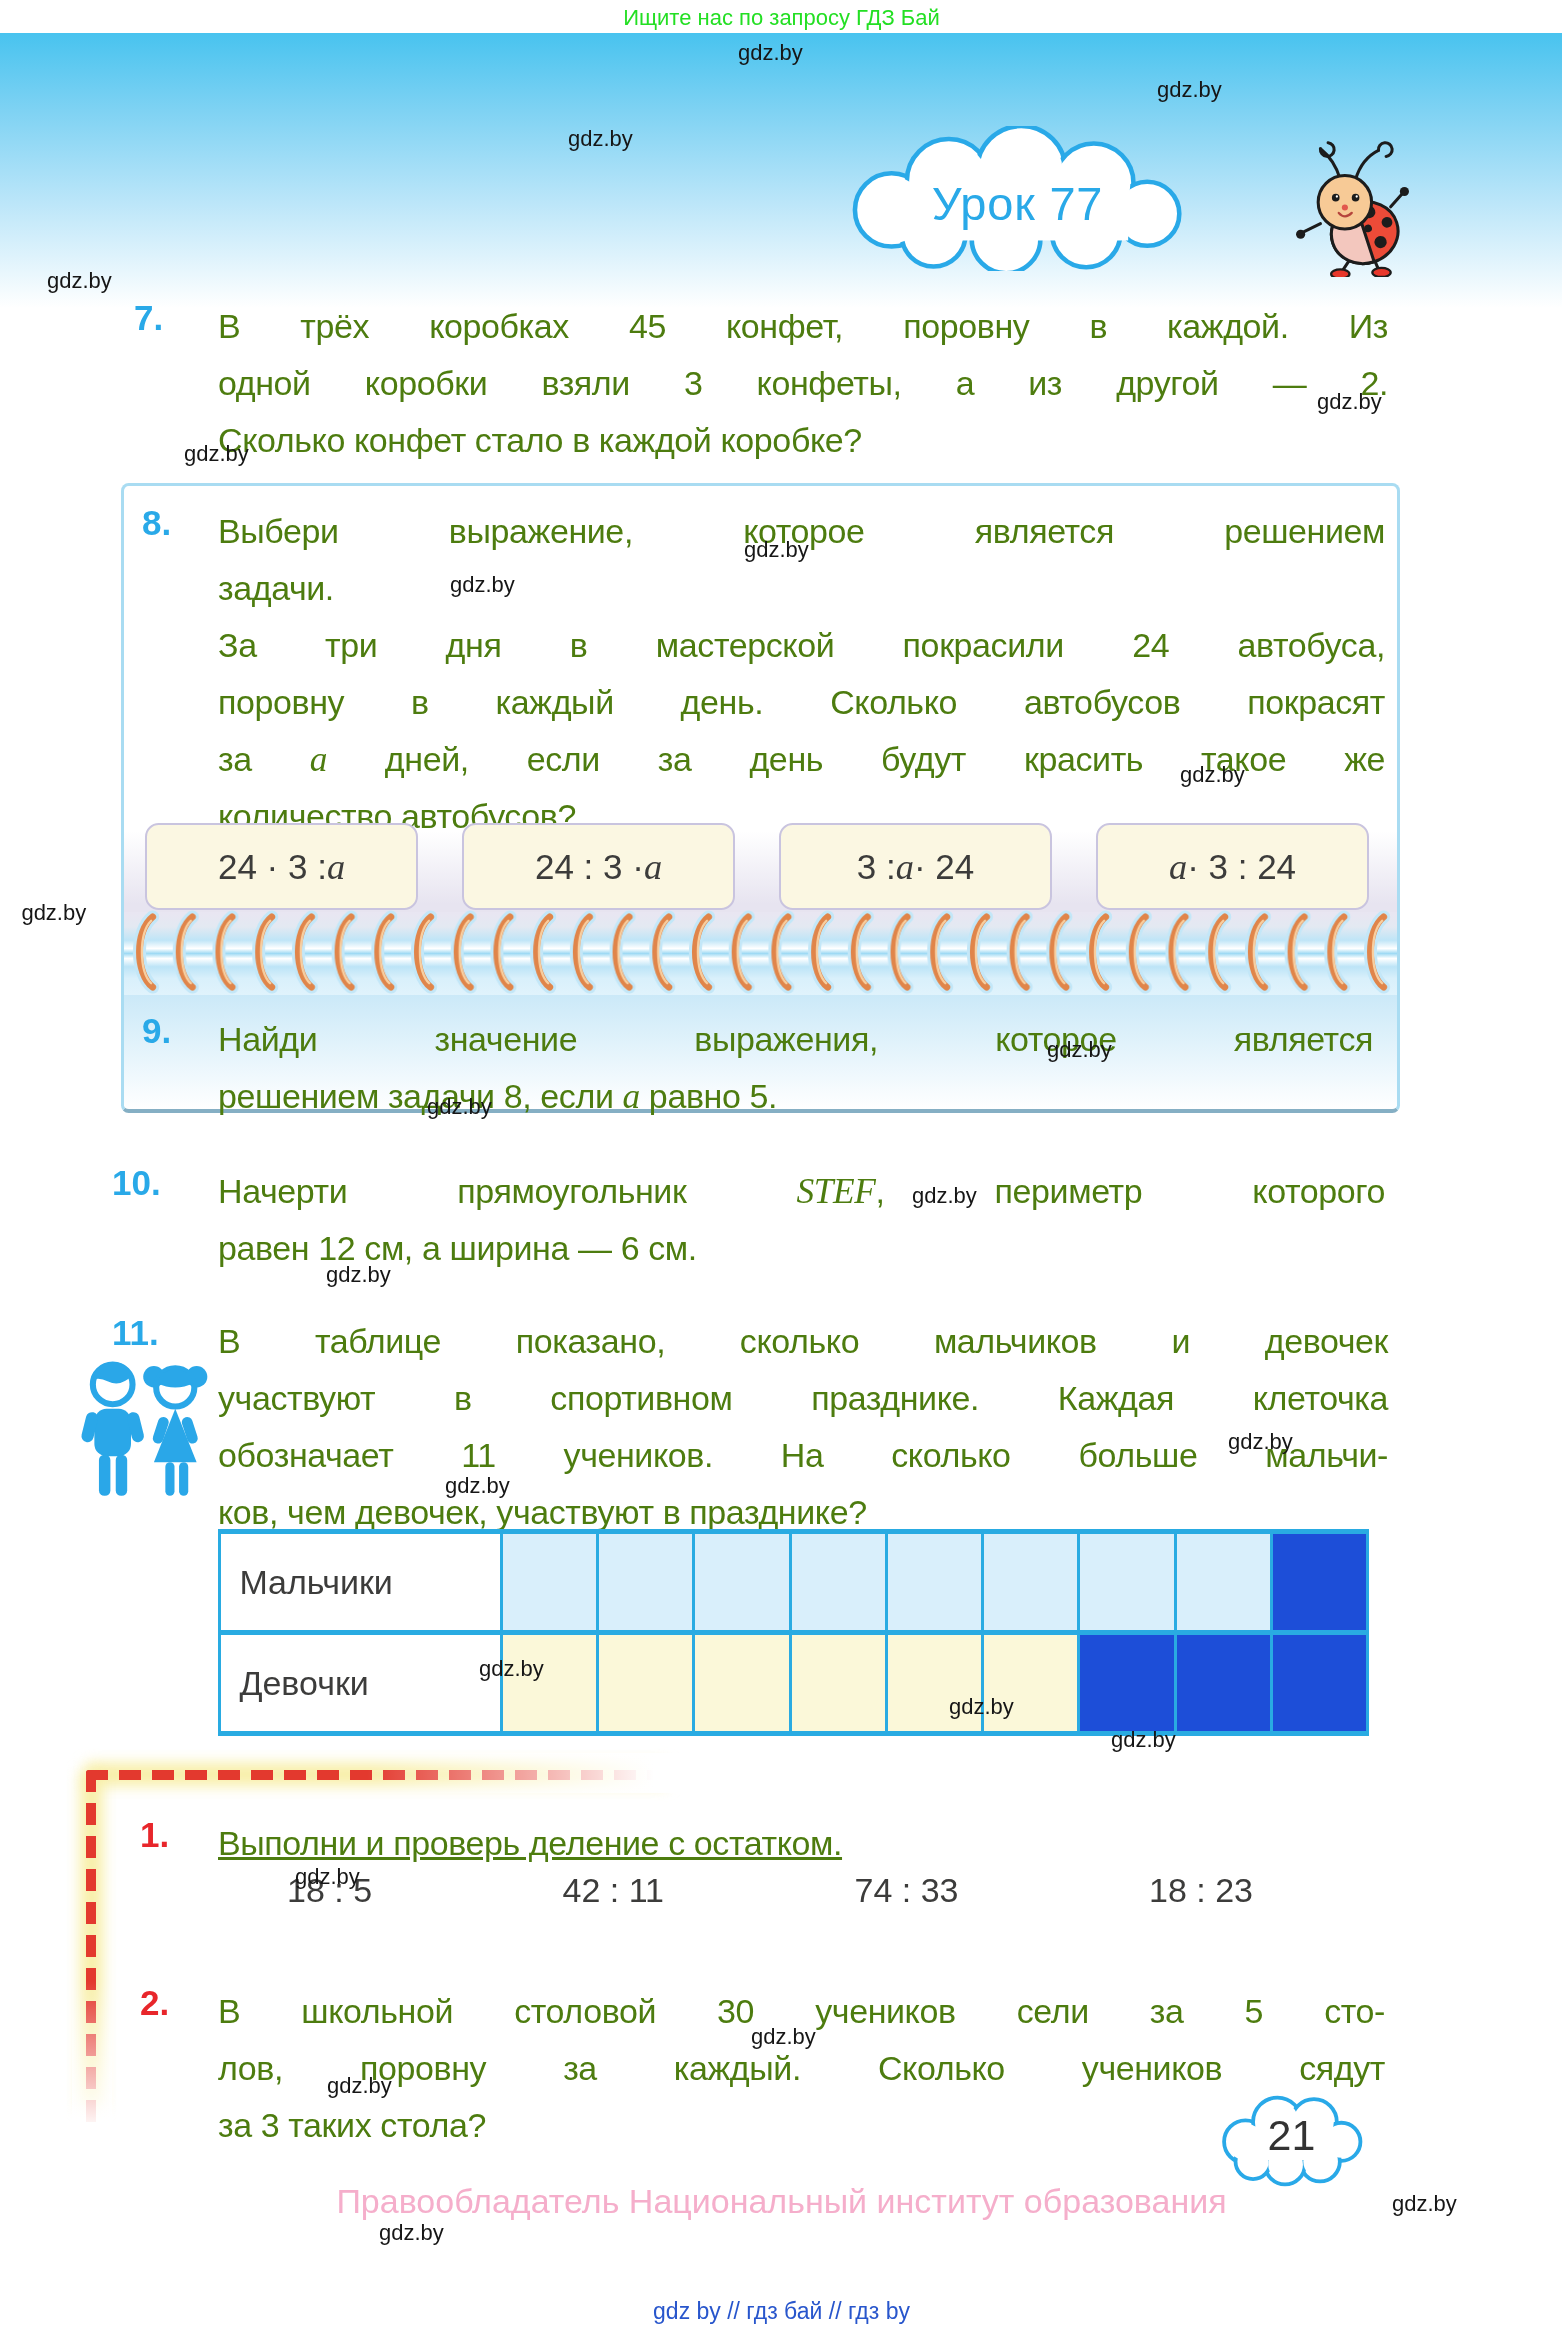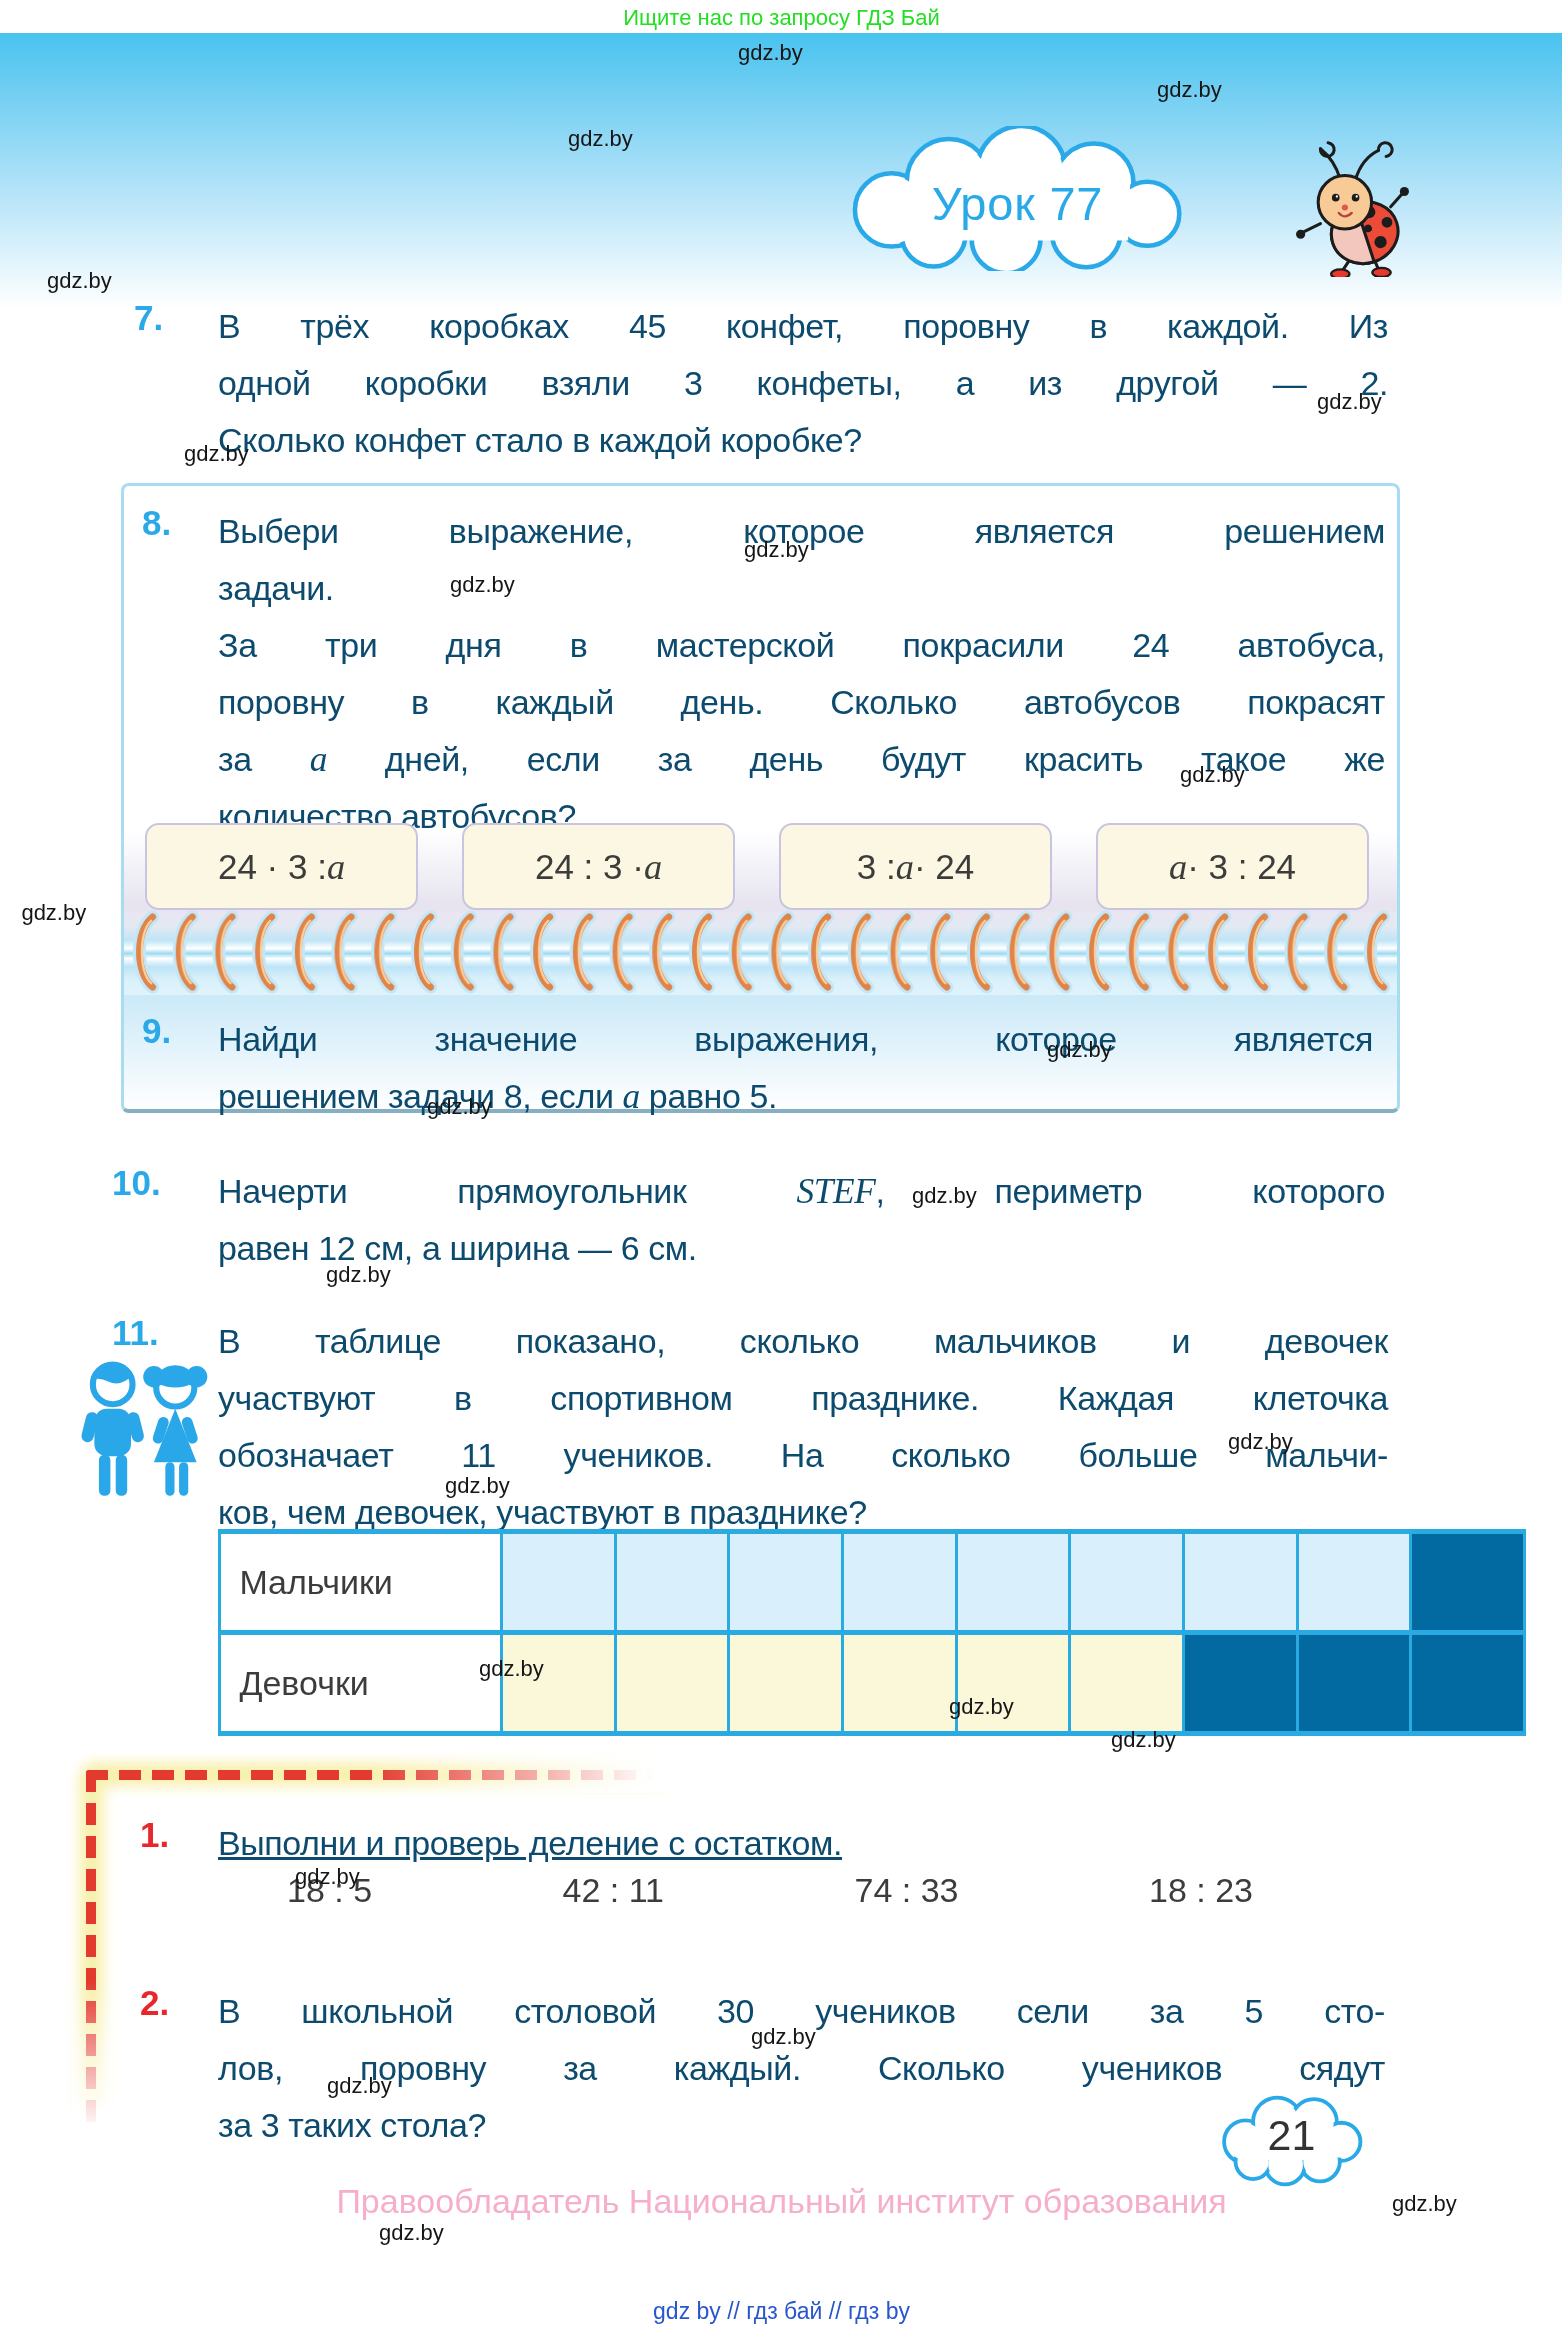--- a/index.html
+++ b/index.html
@@ -20,21 +20,21 @@
   
   .cloud-svg{position:absolute;z-index:4;}
   #lesson-cloud-text{position:absolute;left:834px;top:176px;width:367px;text-align:center;
     font-size:47px;color:#29A9E8;z-index:5;font-weight:500;letter-spacing:0.8px;}
   #page-cloud-text{position:absolute;left:1213px;top:2111px;width:157px;text-align:center;
     font-size:43px;color:#333;z-index:5;}
 
   
   .pnum{position:absolute;font-size:35px;font-weight:bold;color:#29A9E8;z-index:5;}
   .pnum.red{color:#E8262B;}
-  .ptext{position:absolute;font-size:34px;line-height:57px;color:#0c4a6e;letter-spacing:-0.4px;z-index:5;}
+  .ptext{position:absolute;font-size:34px;line-height:57px;color:#4d7c0f;letter-spacing:-0.4px;z-index:5;}
   .ptext .ln{text-align:justify;text-align-last:justify;}
   .ptext .ln:last-child{text-align-last:left;}
   .mvar{font-family:"Liberation Serif",serif;font-style:italic;font-size:1.04em;}
 
   
   #box8{left:121px;top:483px;width:1273px;height:623px;background:#fff;
     border:3.1px solid #A9DCF2;border-bottom:4.6px solid #85AFC4;border-radius:7.7px;z-index:1;}
   #lav-fade{left:124px;top:831px;width:1273px;height:81px;
     background:linear-gradient(rgba(231,228,240,0), #E7E4F0 90%);z-index:2;}
   #spiral-stripes{left:124px;top:912px;width:1273px;height:83px;z-index:2;
@@ -47,21 +47,21 @@
   
   #options{left:145px;top:823px;width:1224px;height:64px;display:flex;
     justify-content:space-between;z-index:5;}
   .card{width:269px;height:83px;background:#FBF7E2;border:2.3px solid #C9C4DF;border-radius:13.8px;
     display:flex;align-items:center;justify-content:center;font-size:35px;color:#3c3c3b;}
 
   
   #kids-svg{left:73px;top:1346px;z-index:5;}
 
   
-  #table{left:218px;top:1529px;width:1308px;z-index:5;background:#0369a1;
+  #table{left:218px;top:1529px;width:1151px;z-index:5;background:#1d4ed8;
     border:3.1px solid #29ABE2;border-top-width:5.4px;border-bottom-width:5.4px;box-sizing:border-box;}
   .t-row{display:flex;height:96px;}
   .t-row:first-child{border-bottom:5.4px solid #29ABE2;}
   .t-label{width:282px;display:flex;align-items:center;padding-left:18.4px;font-size:34px;
     color:#3c3c3b;border-right:3.1px solid #29ABE2;box-sizing:border-box;background:#fff;}
   .t-cell{flex:1;border-right:3.1px solid #29ABE2;box-sizing:border-box;}
   .t-cell:last-child{border-right:none;}
 
   
   .dash-h{left:86px;top:1770px;width:604px;height:10px;z-index:4;border-radius:3.1px;

